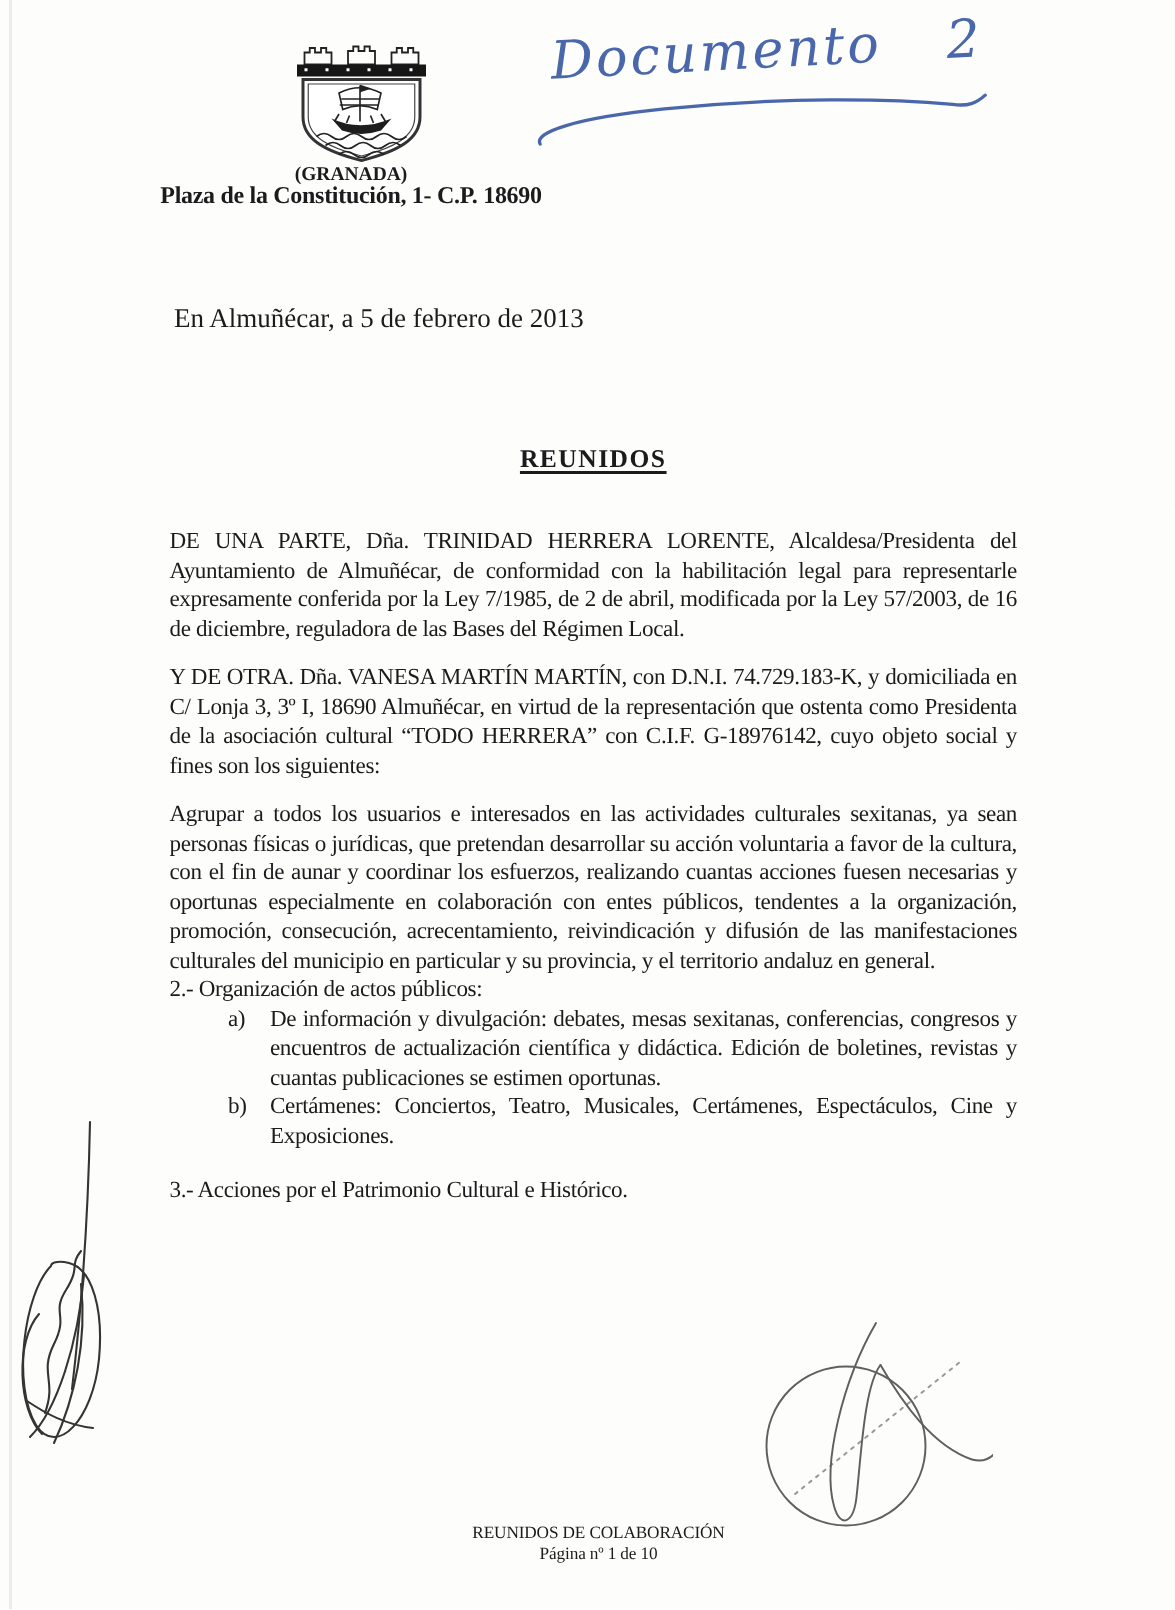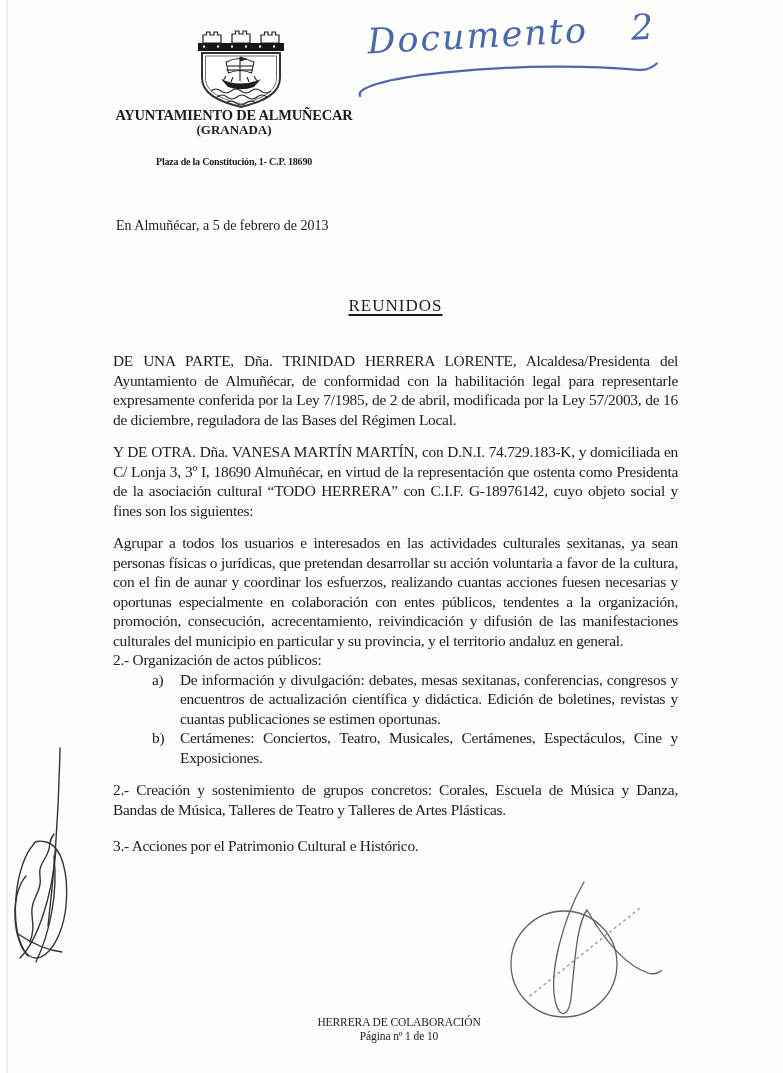--- a/index.html
+++ b/index.html
@@ -10,35 +10,35 @@
   }
   .scan-edge { position:absolute; left:6px; top:0; width:2px; height:1073px;
     background:rgba(90,90,90,.10); }
 
   
   .crest { position:absolute; left:193px; top:26px; width:96px; height:84px; }
   .letterhead { position:absolute; left:88px; top:108px; width:292px; text-align:center;
     font-weight:bold; line-height:14px; }
   .letterhead .org { font-size:14.5px; letter-spacing:-0.2px; }
   .letterhead .region { font-size:13px; margin-top:1px; }
-  .letterhead .address { font-size:10px; margin-top:18px; letter-spacing:-0.2px; }
+  .letterhead .address { font-size:16px; margin-top:1px; letter-spacing:-0.2px; }
 
   
   .hw-note { position:absolute; left:352px; top:6px; width:320px; height:92px;
     transform:rotate(-3deg); }
   .hw-text { position:absolute; left:16px; top:8px;
     font-family:"DejaVu Serif", serif; font-style:italic;
     font-size:35px; color:#4a67ab; letter-spacing:2px; word-spacing:30px;
     white-space:nowrap; }
   .hw-underline { position:absolute; left:0; top:56px; }
 
-  .dateline { position:absolute; left:116px; top:218px; font-size:14px; }
+  .dateline { position:absolute; left:116px; top:202px; font-size:18px; }
 
   .doc-title { position:absolute; left:113px; top:296px; width:565px;
-    text-align:center; font-weight:normal; font-size:17px; letter-spacing:1px;
+    text-align:center; font-weight:bold; font-size:17px; letter-spacing:1px;
     text-decoration:underline; text-decoration-thickness:2px; text-underline-offset:3px; }
 
   
   .body-text { position:absolute; left:113px; top:351px; width:565px;
     font-size:15.4px; line-height:19.5px; text-align:justify;
     letter-spacing:-0.25px; }
   .body-text p { margin:0; }
   .sp { margin-top:13px !important; }
   .sp-lg { margin-top:17px !important; }
   .list-item { position:relative; margin-left:39px; padding-left:28px; text-align:justify; }
@@ -94,21 +94,20 @@
 
       <g stroke="#222" fill="none" stroke-width="1.1">
         <path d="M18,65 q5,-4 10,0 t10,0 t10,0 t10,0 t10,0 t10,0"></path>
         <path d="M24,71 q5,-4 10,0 t10,0 t10,0 t10,0 t10,0"></path>
         <path d="M33,77 q5,-4 10,0 t10,0 t10,0"></path>
       </g>
     </svg>
   </div>
 
   <div class="letterhead">
-    <div class="org">AYUNTAMIENTO DE ALMUÑECAR</div>
     <div class="region">(GRANADA)</div>
     <div class="address">Plaza de la Constitución, 1- C.P. 18690</div>
   </div>
 
   <div class="hw-note">
     <div class="hw-text">Documento 2</div>
     <svg class="hw-underline" width="310" height="36" viewBox="0 0 310 36">
       <path d="M6,26 C2,18 30,10 90,7 C170,3 240,8 282,14 C292,16 298,14 304,9" fill="none" stroke="#4a67ab" stroke-width="2.2" stroke-linecap="round"></path>
     </svg>
   </div>
@@ -126,21 +125,20 @@
     <p>2.- Organización de actos públicos:</p>
 
     <div class="list-item">
       <span class="marker">a)</span><b>De información y divulgación</b><span>: debates, mesas sexitanas, conferencias, congresos y encuentros de actualización científica y didáctica. Edición de boletines, revistas y cuantas publicaciones se estimen oportunas.</span>
     </div>
 
     <div class="list-item">
       <span class="marker">b)</span><b>Certámenes</b><span>: Conciertos, Teatro, Musicales, Certámenes, Espectáculos, Cine y Exposiciones.</span>
     </div>
 
-    <p class="sp">2.- Creación y sostenimiento de grupos concretos: Corales, Escuela de Música y Danza, Bandas de Música, Talleres de Teatro y Talleres de Artes Plásticas.</p>
     <p class="sp-lg">3.- Acciones por el Patrimonio Cultural e Histórico.</p>
   </div>
 
   <svg class="sig-left" width="92" height="236" viewBox="0 0 92 236">
     <g fill="none" stroke="#343434" stroke-width="1.4" stroke-linecap="round">
       <path d="M56,4 C55,55 52,115 44,182"></path>
       <path d="M30,100 C12,118 4,180 20,206 C34,228 58,202 62,162 C65,130 58,102 42,98 C34,96 30,98 30,100"></path>
       <path d="M22,132 C6,150 8,196 24,212"></path>
       <path d="M26,198 C34,176 22,172 32,152 C42,132 30,132 40,116 C50,100 42,100 50,90"></path>
       <path d="M16,214 C34,196 48,152 52,106"></path>
@@ -152,16 +150,16 @@
   <svg class="sig-right" width="172" height="152" viewBox="0 0 172 152">
     <g fill="none" stroke="#5f5f5f" stroke-width="1.3" stroke-linecap="round">
       <circle cx="74" cy="84" r="53"></circle>
       <path d="M94,2 C72,40 58,96 66,124 C70,139 79,136 81,118 C84,92 86,44 97,30"></path>
       <path d="M97,30 C112,56 132,84 158,93 C165,95 170,93 174,88"></path>
       <path d="M40,116 L150,28" stroke-dasharray="2,4" opacity="0.65"></path>
     </g>
   </svg>
 
   <div class="footer">
-    <div>HERRERA DE COLABORACIÓN</div>
+    <div>REUNIDOS DE COLABORACIÓN</div>
     <div>Página nº 1 de 10</div>
   </div>
 </div>
 
 </body></html>

